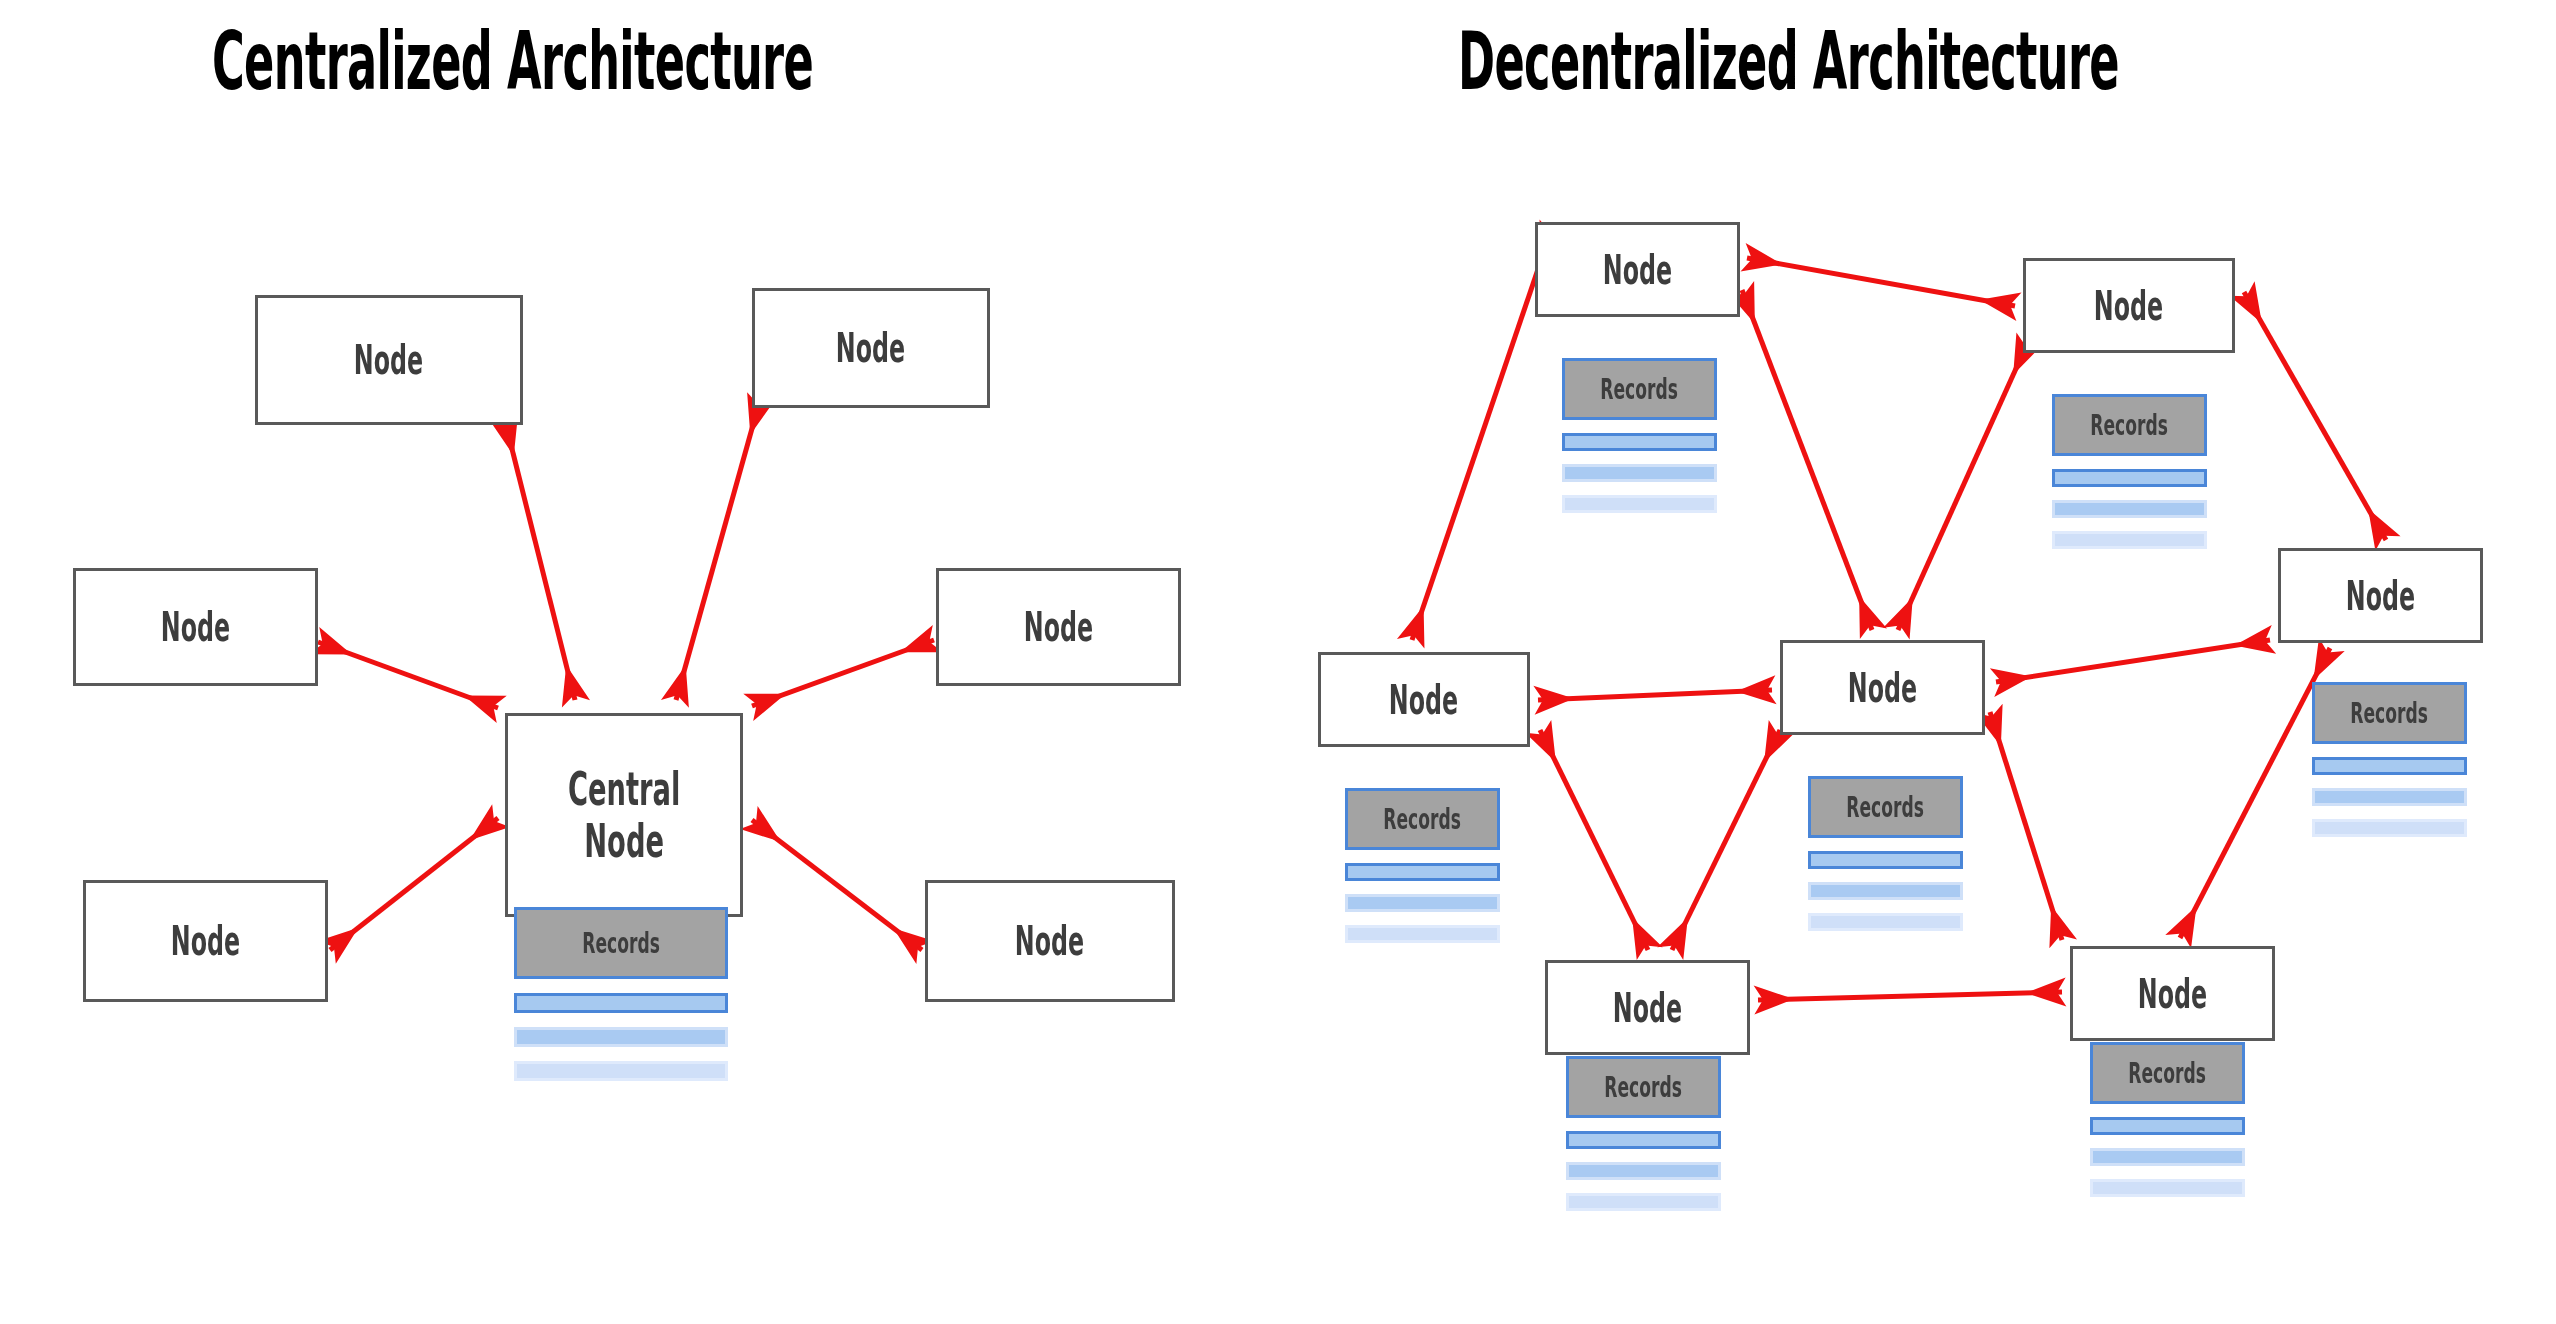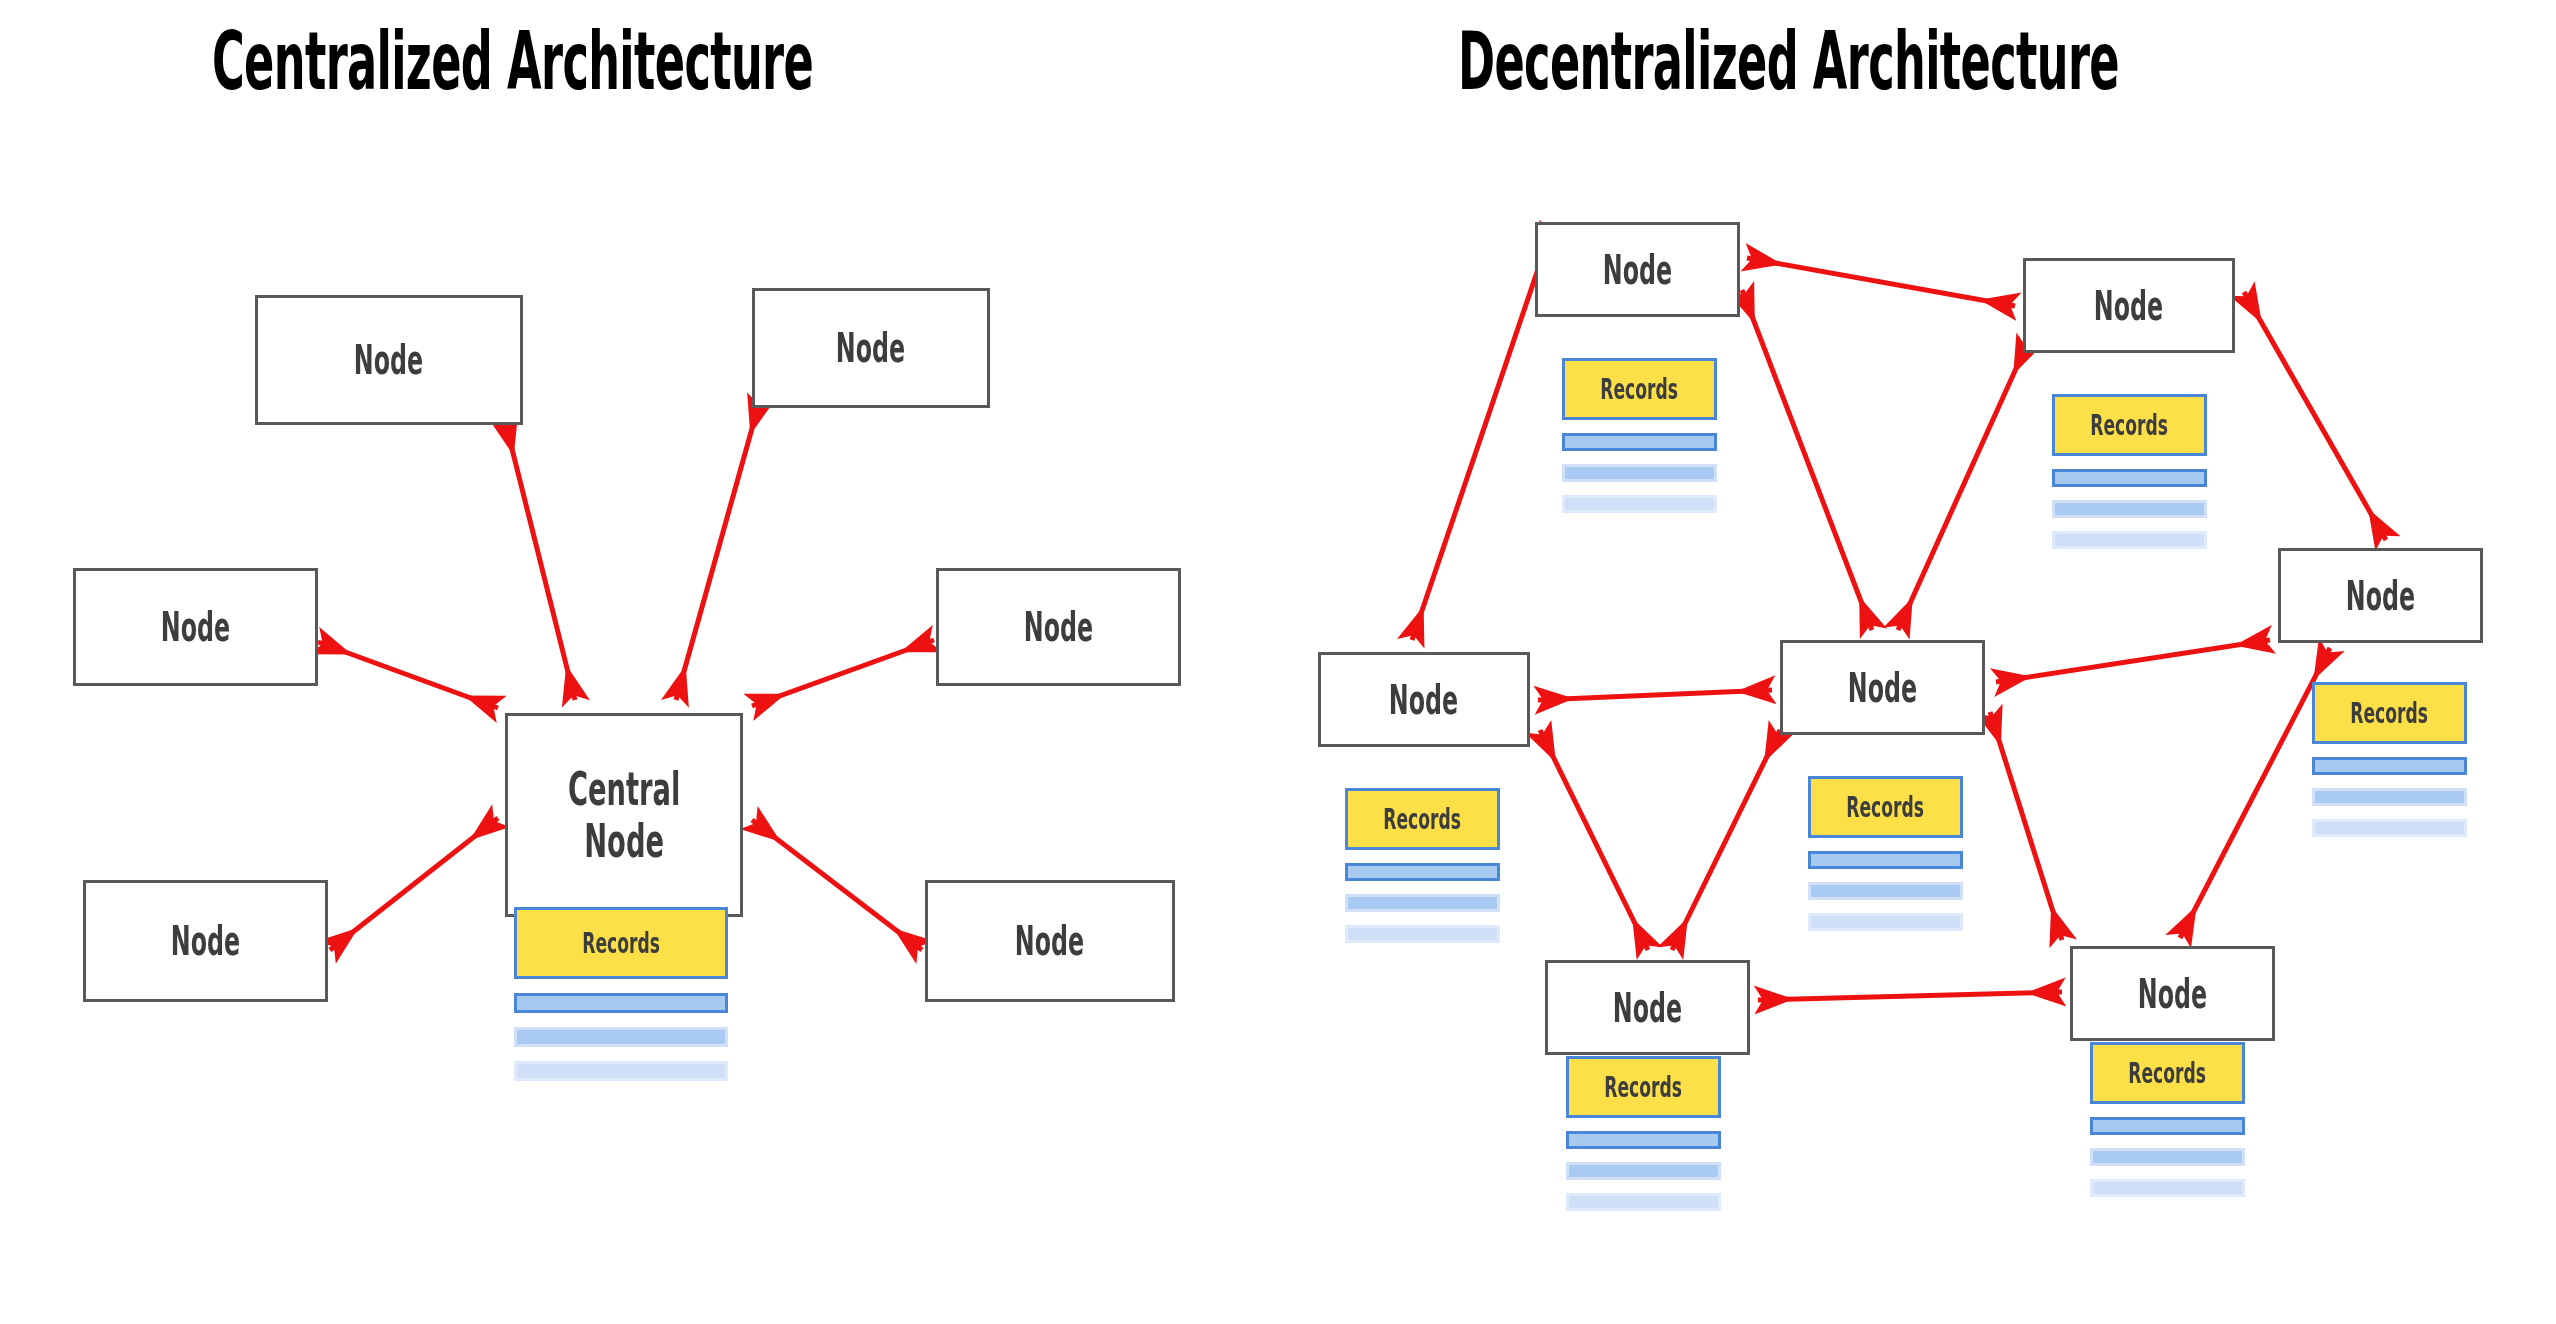--- a/index.html
+++ b/index.html
@@ -17,21 +17,21 @@
             pointer-events:none;overflow:visible;}
 
   .node{position:absolute;box-sizing:border-box;background:#ffffff;
         border:3px solid #595959;display:flex;align-items:center;
         justify-content:center;text-align:center;color:#3d3d3d;
         font-weight:bold;font-size:40px;line-height:44px;}
   .node > span{transform:scaleX(0.66);transform-origin:center center;display:block;white-space:pre;}
   .node.big{font-size:46px;line-height:52px;}
 
   .recstack{position:absolute;}
-  .recbox{box-sizing:border-box;background:#fde047;border:3px solid #4a86d8;
+  .recbox{box-sizing:border-box;background:#a3a3a3;border:3px solid #4a86d8;
           display:flex;align-items:center;justify-content:center;
           color:#3d3d3d;font-weight:bold;font-size:28px;}
   .recbox > span{transform:scaleX(0.68);transform-origin:center center;display:block;white-space:pre;}
   .recbar{box-sizing:border-box;}
   .recbar.b1{background:#a6c9f0;border:3px solid #4a86d8;}
   .recbar.b2{background:#a9caf2;border:3px solid #cfe0f8;}
   .recbar.b3{background:#cfdff8;border:3px solid #dfeafc;}
 </style>
 </head>
 <body>

